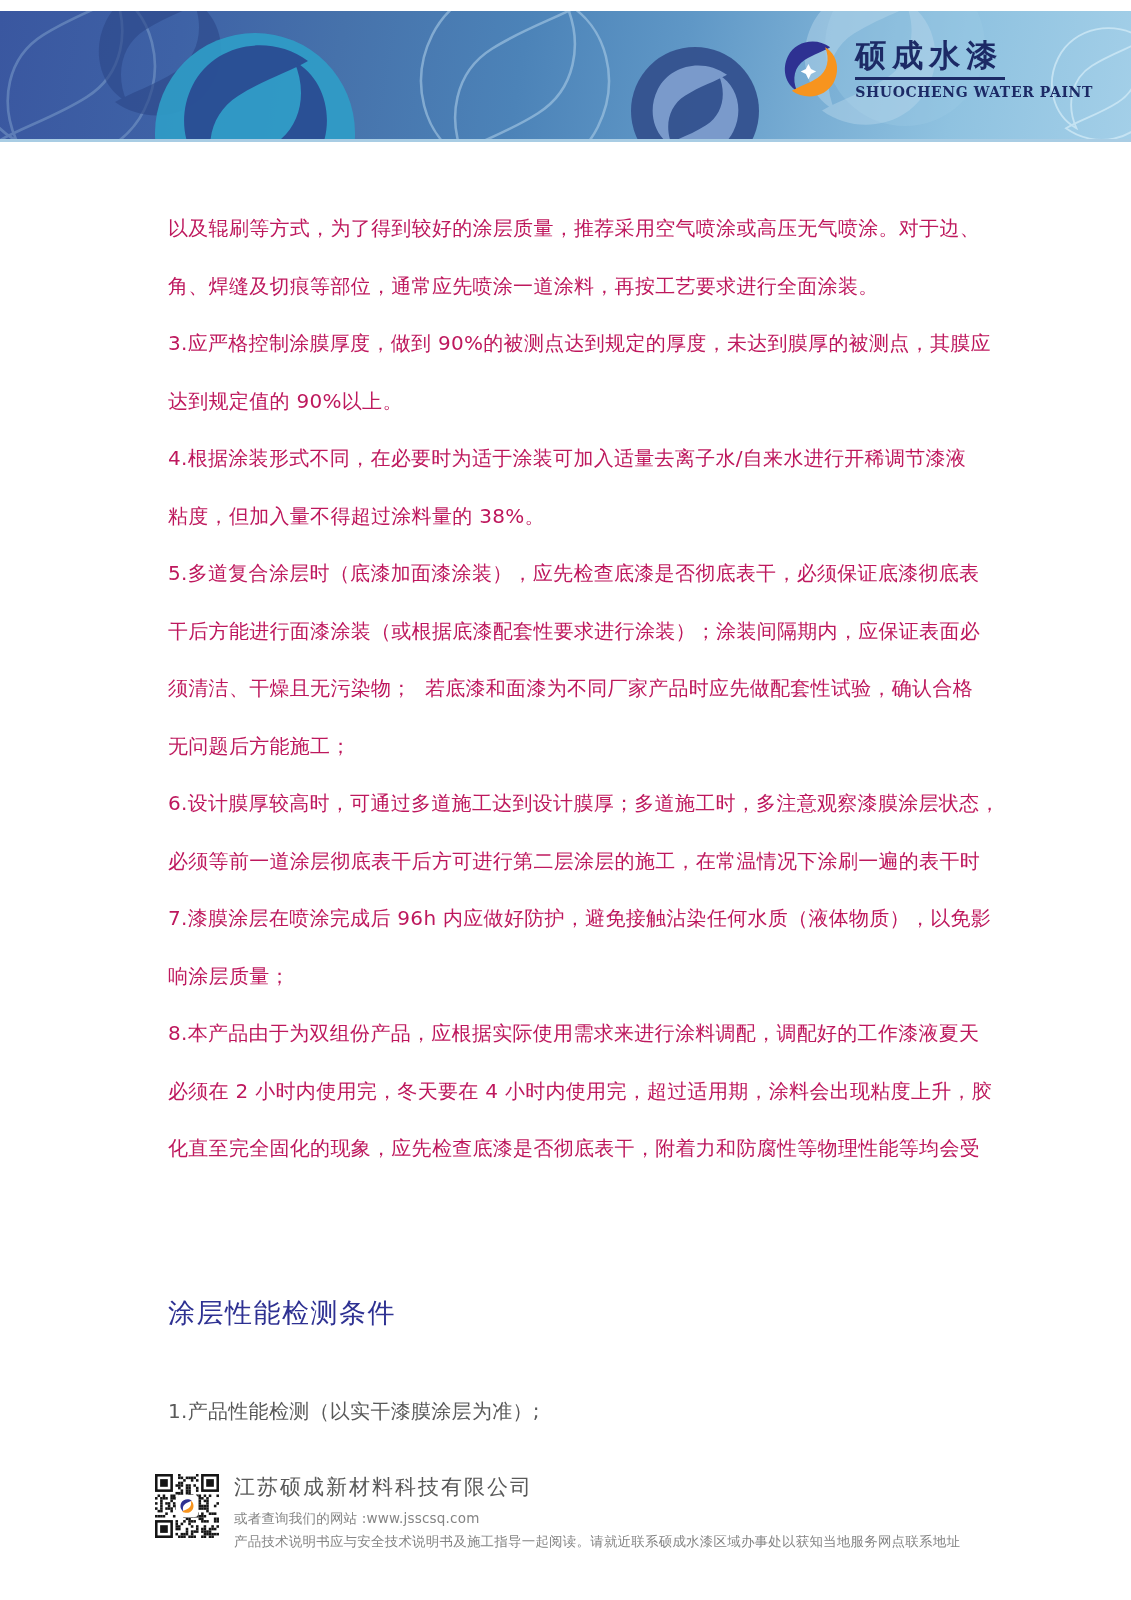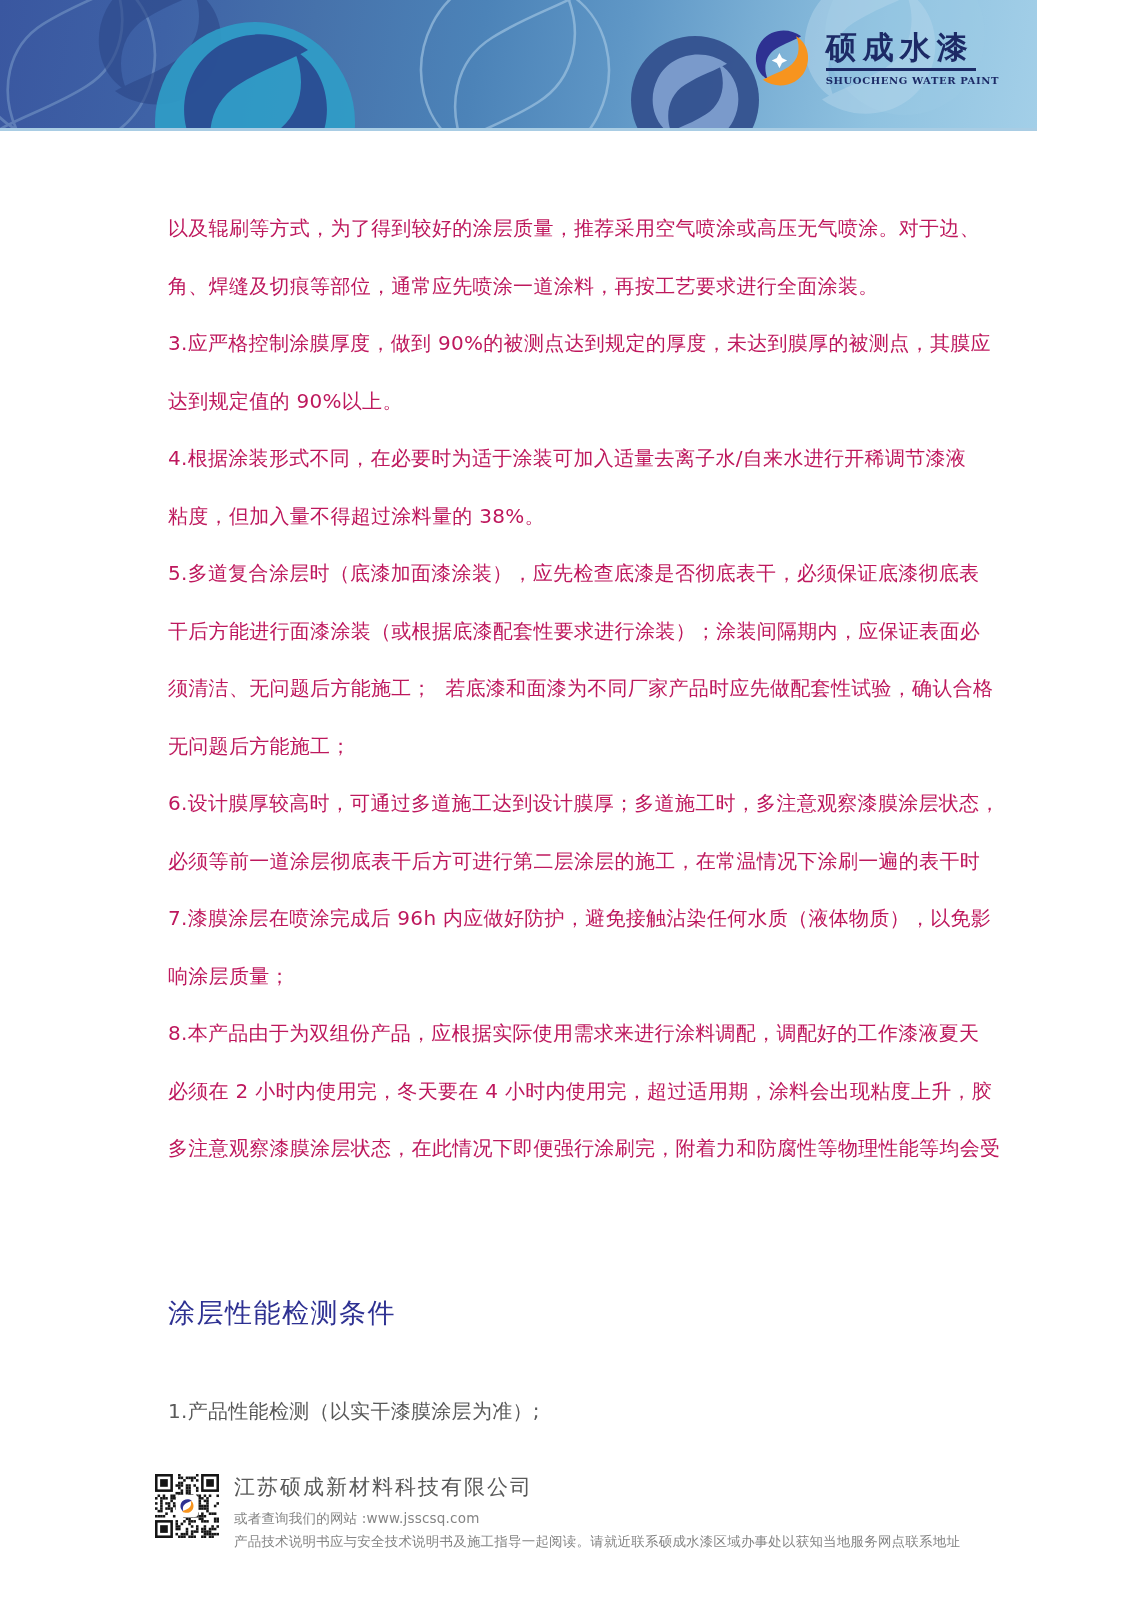--- a/index.html
+++ b/index.html
@@ -5,42 +5,42 @@
   html,body{margin:0;padding:0;background:#ffffff;}
   .page{
     position:relative;
     width:1131px;height:1600px;
     background:#ffffff;
     overflow:hidden;
     font-family:"DejaVu Sans","Liberation Sans",sans-serif;
   }
   
   .banner{
-    position:absolute;left:0;top:0;width:1037px;height:128px;
+    position:absolute;left:0;top:11px;width:1131px;height:128px;
     background:linear-gradient(100deg,#3a57a0 0%,#3e62a6 16%,#4672ab 30%,#4c83b8 46%,#5f97c6 60%,#79aed4 72%,#8fc2e0 84%,#a3cfe8 100%);
     border-bottom:3px solid #a9cde4;
     overflow:hidden;
   }
   .banner svg.decor{position:absolute;left:0;top:0;}
   .logo-box{
     position:absolute;right:38px;top:26px;
     display:flex;align-items:center;gap:12px;
   }
   .logo-mark{width:64px;height:64px;flex:0 0 auto;}
   .logo-text{display:flex;flex-direction:column;align-items:flex-start;}
   .brand-cn{
     font-family:"DejaVu Serif","Liberation Serif",serif;
     font-size:31px;font-weight:bold;color:#1c2a66;
     letter-spacing:6px;line-height:1.15;
     border-bottom:3px solid #1c2a66;padding-bottom:3px;padding-right:2px;
     white-space:nowrap;
   }
   .brand-en{
     font-family:"DejaVu Serif","Liberation Serif",serif;
-    font-size:10px;font-weight:bold;color:#1c2a66;
+    font-size:14px;font-weight:bold;color:#1c2a66;
     letter-spacing:.6px;margin-top:4px;white-space:nowrap;
   }
   
   .body-lines{
     position:absolute;left:168px;top:200px;width:805px;
     color:#be185d;font-size:20px;
   }
   .bline{
     line-height:57.5px;height:57.5px;
     white-space:pre;letter-spacing:.3px;
@@ -127,29 +127,29 @@
 
   <div class="body-lines">
     <div class="bline">以及辊刷等方式，为了得到较好的涂层质量，推荐采用空气喷涂或高压无气喷涂。对于边、</div>
     <div class="bline">角、焊缝及切痕等部位，通常应先喷涂一道涂料，再按工艺要求进行全面涂装。</div>
     <div class="bline">3.应严格控制涂膜厚度，做到 90%的被测点达到规定的厚度，未达到膜厚的被测点，其膜应</div>
     <div class="bline">达到规定值的 90%以上。</div>
     <div class="bline">4.根据涂装形式不同，在必要时为适于涂装可加入适量去离子水/自来水进行开稀调节漆液</div>
     <div class="bline">粘度，但加入量不得超过涂料量的 38%。</div>
     <div class="bline">5.多道复合涂层时（底漆加面漆涂装），应先检查底漆是否彻底表干，必须保证底漆彻底表</div>
     <div class="bline">干后方能进行面漆涂装（或根据底漆配套性要求进行涂装）；涂装间隔期内，应保证表面必</div>
-    <div class="bline">须清洁、无问题后方能施工；  若底漆和面漆为不同厂家产品时应先做配套性试验，确认合格</div>
+    <div class="bline">须清洁、干燥且无污染物；  若底漆和面漆为不同厂家产品时应先做配套性试验，确认合格</div>
     <div class="bline">无问题后方能施工；</div>
     <div class="bline">6.设计膜厚较高时，可通过多道施工达到设计膜厚；多道施工时，多注意观察漆膜涂层状态，</div>
     <div class="bline">必须等前一道涂层彻底表干后方可进行第二层涂层的施工，在常温情况下涂刷一遍的表干时</div>
     <div class="bline">7.漆膜涂层在喷涂完成后 96h 内应做好防护，避免接触沾染任何水质（液体物质），以免影</div>
     <div class="bline">响涂层质量；</div>
     <div class="bline">8.本产品由于为双组份产品，应根据实际使用需求来进行涂料调配，调配好的工作漆液夏天</div>
     <div class="bline">必须在 2 小时内使用完，冬天要在 4 小时内使用完，超过适用期，涂料会出现粘度上升，胶</div>
-    <div class="bline">多注意观察漆膜涂层状态，在此情况下即便强行涂刷完，附着力和防腐性等物理性能等均会受</div>
+    <div class="bline">化直至完全固化的现象，应先检查底漆是否彻底表干，附着力和防腐性等物理性能等均会受</div>
   </div>
 
   <div class="section-heading">涂层性能检测条件</div>
   <div class="post-heading">1.产品性能检测（以实干漆膜涂层为准）;</div>
 
   <div class="footer">
     <div class="qr"><svg width="64" height="64" viewBox="0 0 64 64" aria-hidden="true">
           <rect x="23.04" y="0" width="2.56" height="2.56" fill="#151515"></rect>
           <rect x="40.96" y="0" width="2.56" height="2.56" fill="#151515"></rect>
           <rect x="23.04" y="2.56" width="2.56" height="2.56" fill="#151515"></rect>

